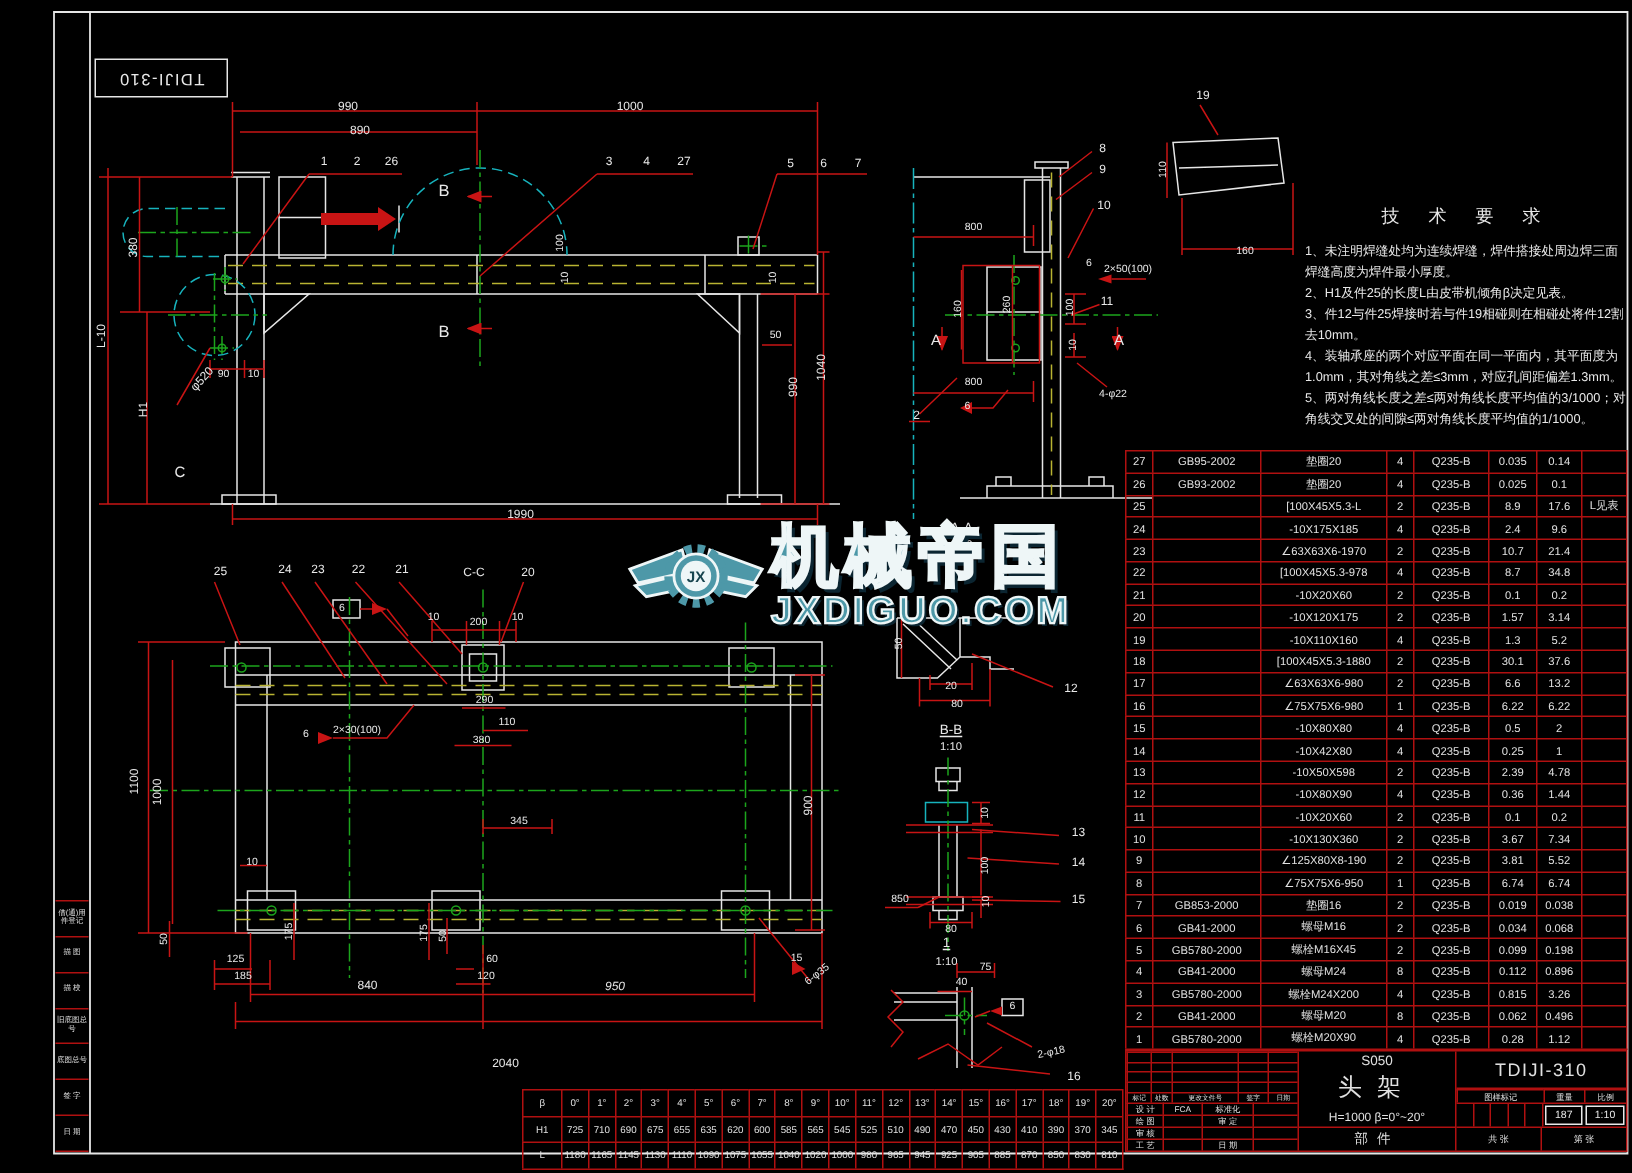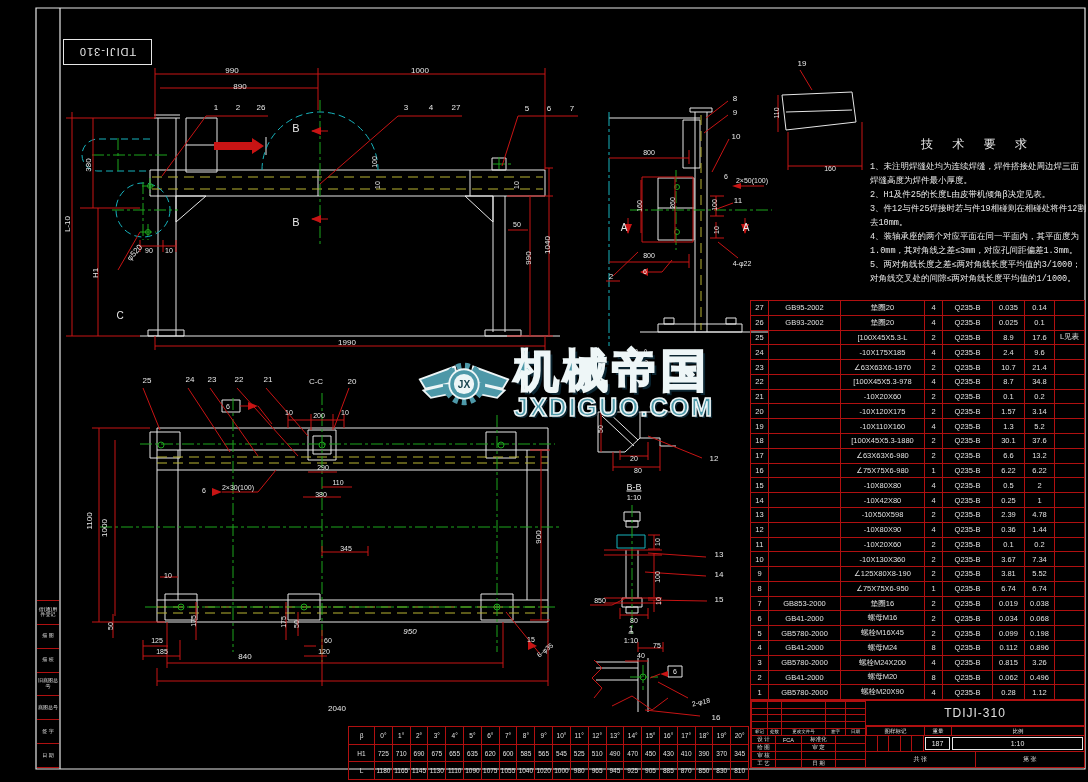--- a/index.html
+++ b/index.html
@@ -64,21 +64,21 @@
          text-align:center;white-space:normal;line-height:1.15;}
 
   
   .stamp{position:absolute;left:63px;top:39px;width:87px;height:24px;border:1px solid #e6e6e6;
          display:flex;align-items:center;justify-content:center;}
   .stamp span{transform:rotate(180deg);color:#e8e8e8;font-size:11px;letter-spacing:1px;}
 
   
   .tech{position:absolute;left:870px;top:136px;width:216px;color:#e8e8e8;}
   .tech .tech-title{font-size:12px;letter-spacing:8px;text-align:center;margin-bottom:7px;}
-  .tech .tech-item{font-size:8.5px;line-height:1.65;font-family:Liberation Mono, monospace;}
+  .tech .tech-item{font-size:8.5px;line-height:1.65;}
 
   
   .wm{position:absolute;left:418px;top:346px;display:flex;align-items:center;gap:4px;z-index:6;}
   .wm-text{display:flex;flex-direction:column;line-height:1;}
   .wm-cn{font-size:45px;font-weight:bold;color:#4d98a8;letter-spacing:4px;
          -webkit-text-stroke:2px #eef6f7;text-shadow:3px 3px 0 #0b2531;}
   .wm-en{font-size:25px;font-weight:bold;color:#4d98a8;letter-spacing:2px;margin-top:2px;
          -webkit-text-stroke:1.5px #eef6f7;text-shadow:2px 2px 0 #0b2531;}
 </style>
 </head>
@@ -264,21 +264,21 @@
       <span class="ann" style="left: 168px; top: 575px; font-size: 7px; transform: translate(-50%, -50%);">10</span>
       <span class="ann" style="left: 110px; top: 626px; font-size: 7px; transform: translate(-50%, -50%) rotate(-90deg);">50</span>
       <span class="ann" style="left: 157px; top: 640px; font-size: 7px; transform: translate(-50%, -50%);">125</span>
       <span class="ann" style="left: 162px; top: 651px; font-size: 7px; transform: translate(-50%, -50%);">185</span>
       <span class="ann" style="left: 193px; top: 621px; font-size: 7px; transform: translate(-50%, -50%) rotate(-90deg);">175</span>
       <span class="ann" style="left: 283px; top: 622px; font-size: 7px; transform: translate(-50%, -50%) rotate(-90deg);">175</span>
       <span class="ann" style="left: 296px; top: 624px; font-size: 7px; transform: translate(-50%, -50%) rotate(-90deg);">50</span>
       <span class="ann" style="left: 328px; top: 640px; font-size: 7px; transform: translate(-50%, -50%);">60</span>
       <span class="ann" style="left: 324px; top: 651px; font-size: 7px; transform: translate(-50%, -50%);">120</span>
       <span class="ann" style="left: 245px; top: 657px; transform: translate(-50%, -50%);">840</span>
-      <span class="ann" style="left: 410px; top: 632px; transform: translate(-50%, -50%); font-style: italic;">950</span>
+      <span class="ann" style="left: 410px; top: 658px; transform: translate(-50%, -50%); font-style: italic;">950</span>
       <span class="ann" style="left: 337px; top: 709px; transform: translate(-50%, -50%);">2040</span>
       <span class="ann" style="left: 545px; top: 650px; font-size: 7px; transform: translate(-50%, -50%) rotate(-38deg);">6-φ35</span>
       <span class="ann" style="left: 531px; top: 639px; font-size: 7px; transform: translate(-50%, -50%);">15</span>
       <span class="ann" style="left: 735px; top: 99px; transform: translate(-50%, -50%);">8</span>
       <span class="ann" style="left: 735px; top: 113px; transform: translate(-50%, -50%);">9</span>
       <span class="ann" style="left: 736px; top: 137px; transform: translate(-50%, -50%);">10</span>
       <span class="ann" style="left: 738px; top: 201px; transform: translate(-50%, -50%);">11</span>
       <span class="ann" style="left: 649px; top: 152px; font-size: 7px; transform: translate(-50%, -50%);">800</span>
       <span class="ann" style="left: 649px; top: 255px; font-size: 7px; transform: translate(-50%, -50%);">800</span>
       <span class="ann" style="left: 639px; top: 206px; font-size: 7px; transform: translate(-50%, -50%) rotate(-90deg);">160</span>
@@ -742,20 +742,26 @@
             <div class="td"></div>
           </div>
           <div class="tr">
             <div class="td">工 艺</div>
             <div class="td"></div>
             <div class="td">日 期</div>
             <div class="td"></div>
           </div>
         </div>
     </div>
+    <div class="tb-mid">
+      <div class="tb-model">S050</div>
+      <div class="tb-name">头架</div>
+      <div class="tb-spec">H=1000    β=0°~20°</div>
+      <div class="tb-doc">部件</div>
+    </div>
     <div class="tb-right">
       <div class="tb-no">TDIJI-310</div>
       <div class="grid-host tb-stamp">
           <div class="tr">
             <div class="td">图样标记</div>
             <div class="td">重量</div>
             <div class="td">比例</div>
           </div>
         </div>
       <div class="tb-vals">

